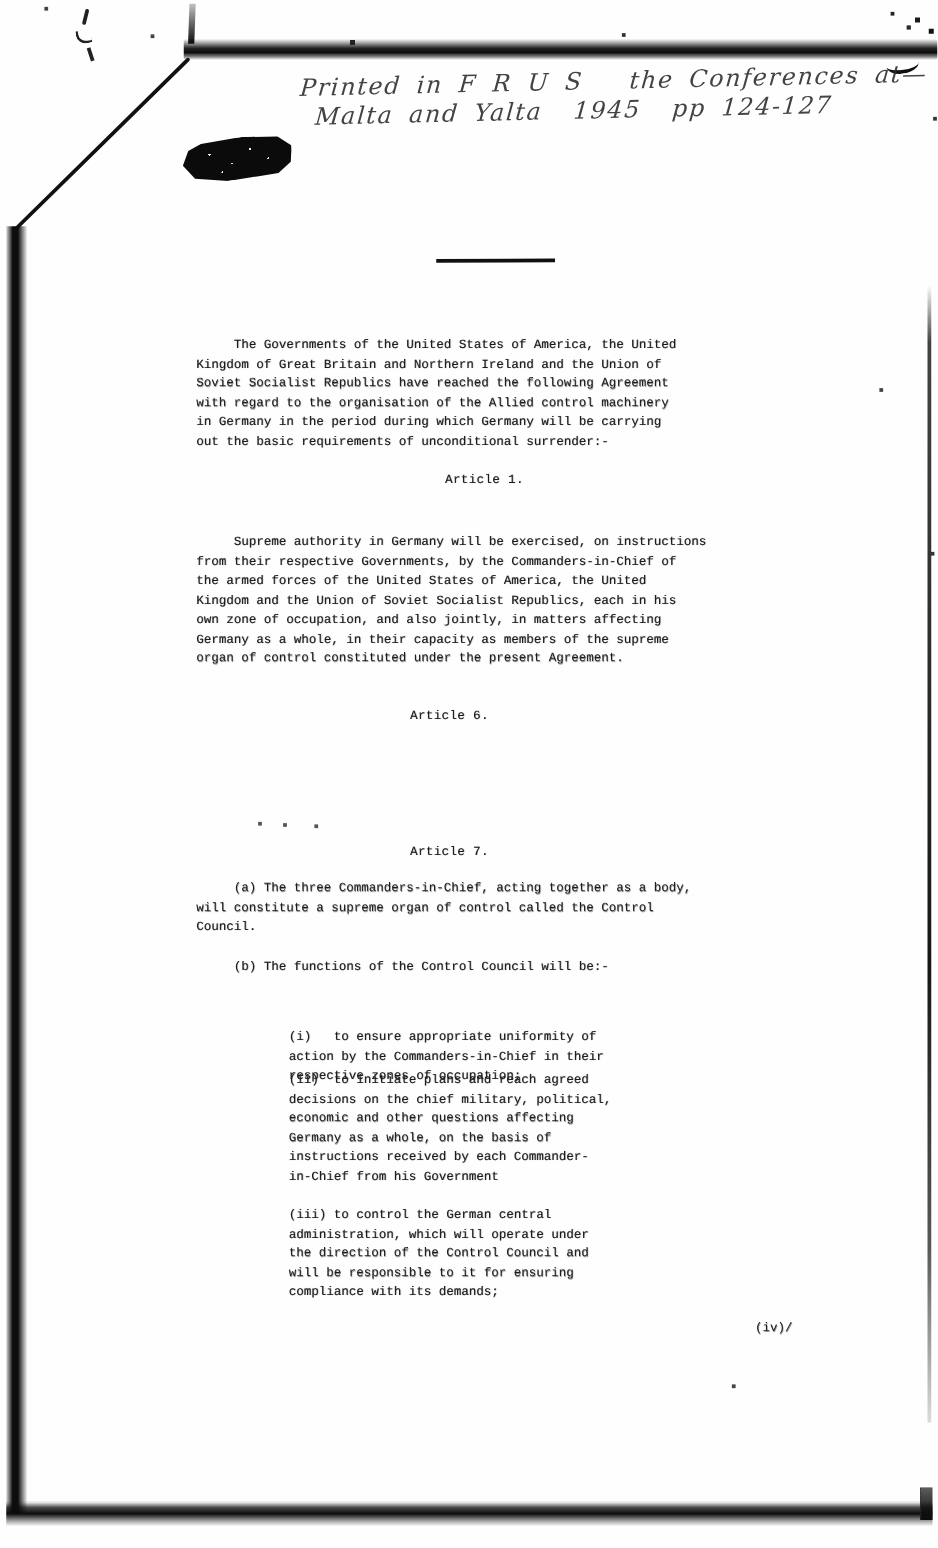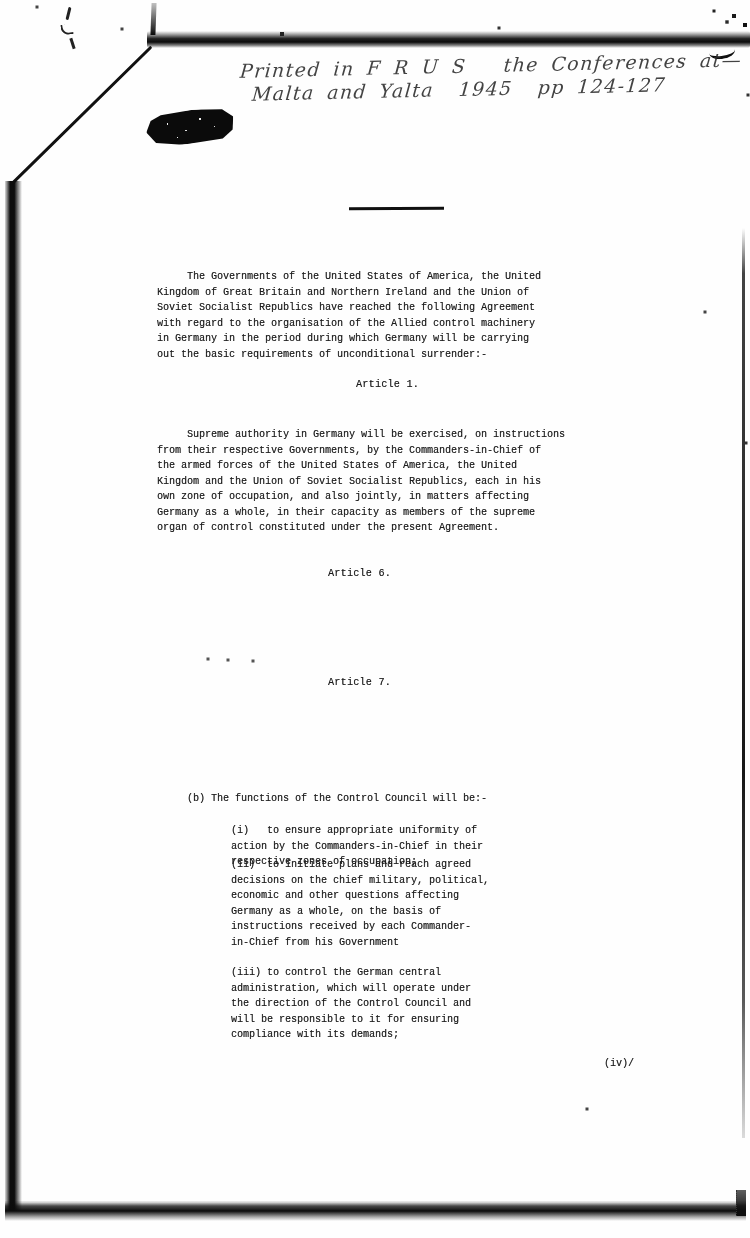--- a/index.html
+++ b/index.html
@@ -136,21 +136,24 @@
 from their respective Governments, by the Commanders-in-Chief of
 the armed forces of the United States of America, the United
 Kingdom and the Union of Soviet Socialist Republics, each in his
 own zone of occupation, and also jointly, in matters affecting
 Germany as a whole, in their capacity as members of the supreme
 organ of control constituted under the present Agreement.</div>
 
   <div class="typed heading" style="left:328px;top:566px;">Article 6.</div>
 
   <div class="typed heading" style="left:328px;top:675px;">Article 7.</div>
-  <div class="typed" style="left:157px;top:767px;margin-top:24px;">     (b) The functions of the Control Council will be:-</div>
+  <div class="typed" style="left:157px;top:704px;">     (a) The three Commanders-in-Chief, acting together as a body,
+will constitute a supreme organ of control called the Control
+Council.</div>
+  <div class="typed" style="left:157px;top:767px;">     (b) The functions of the Control Council will be:-</div>
 
   <div class="typed" style="left:231px;top:795px;margin-top:28px;">(i)   to ensure appropriate uniformity of
 action by the Commanders-in-Chief in their
 respective zones of occupation;</div>
   <div class="typed" style="left:231px;top:857px;">(ii)  to initiate plans and reach agreed
 decisions on the chief military, political,
 economic and other questions affecting
 Germany as a whole, on the basis of
 instructions received by each Commander-
 in-Chief from his Government</div>

